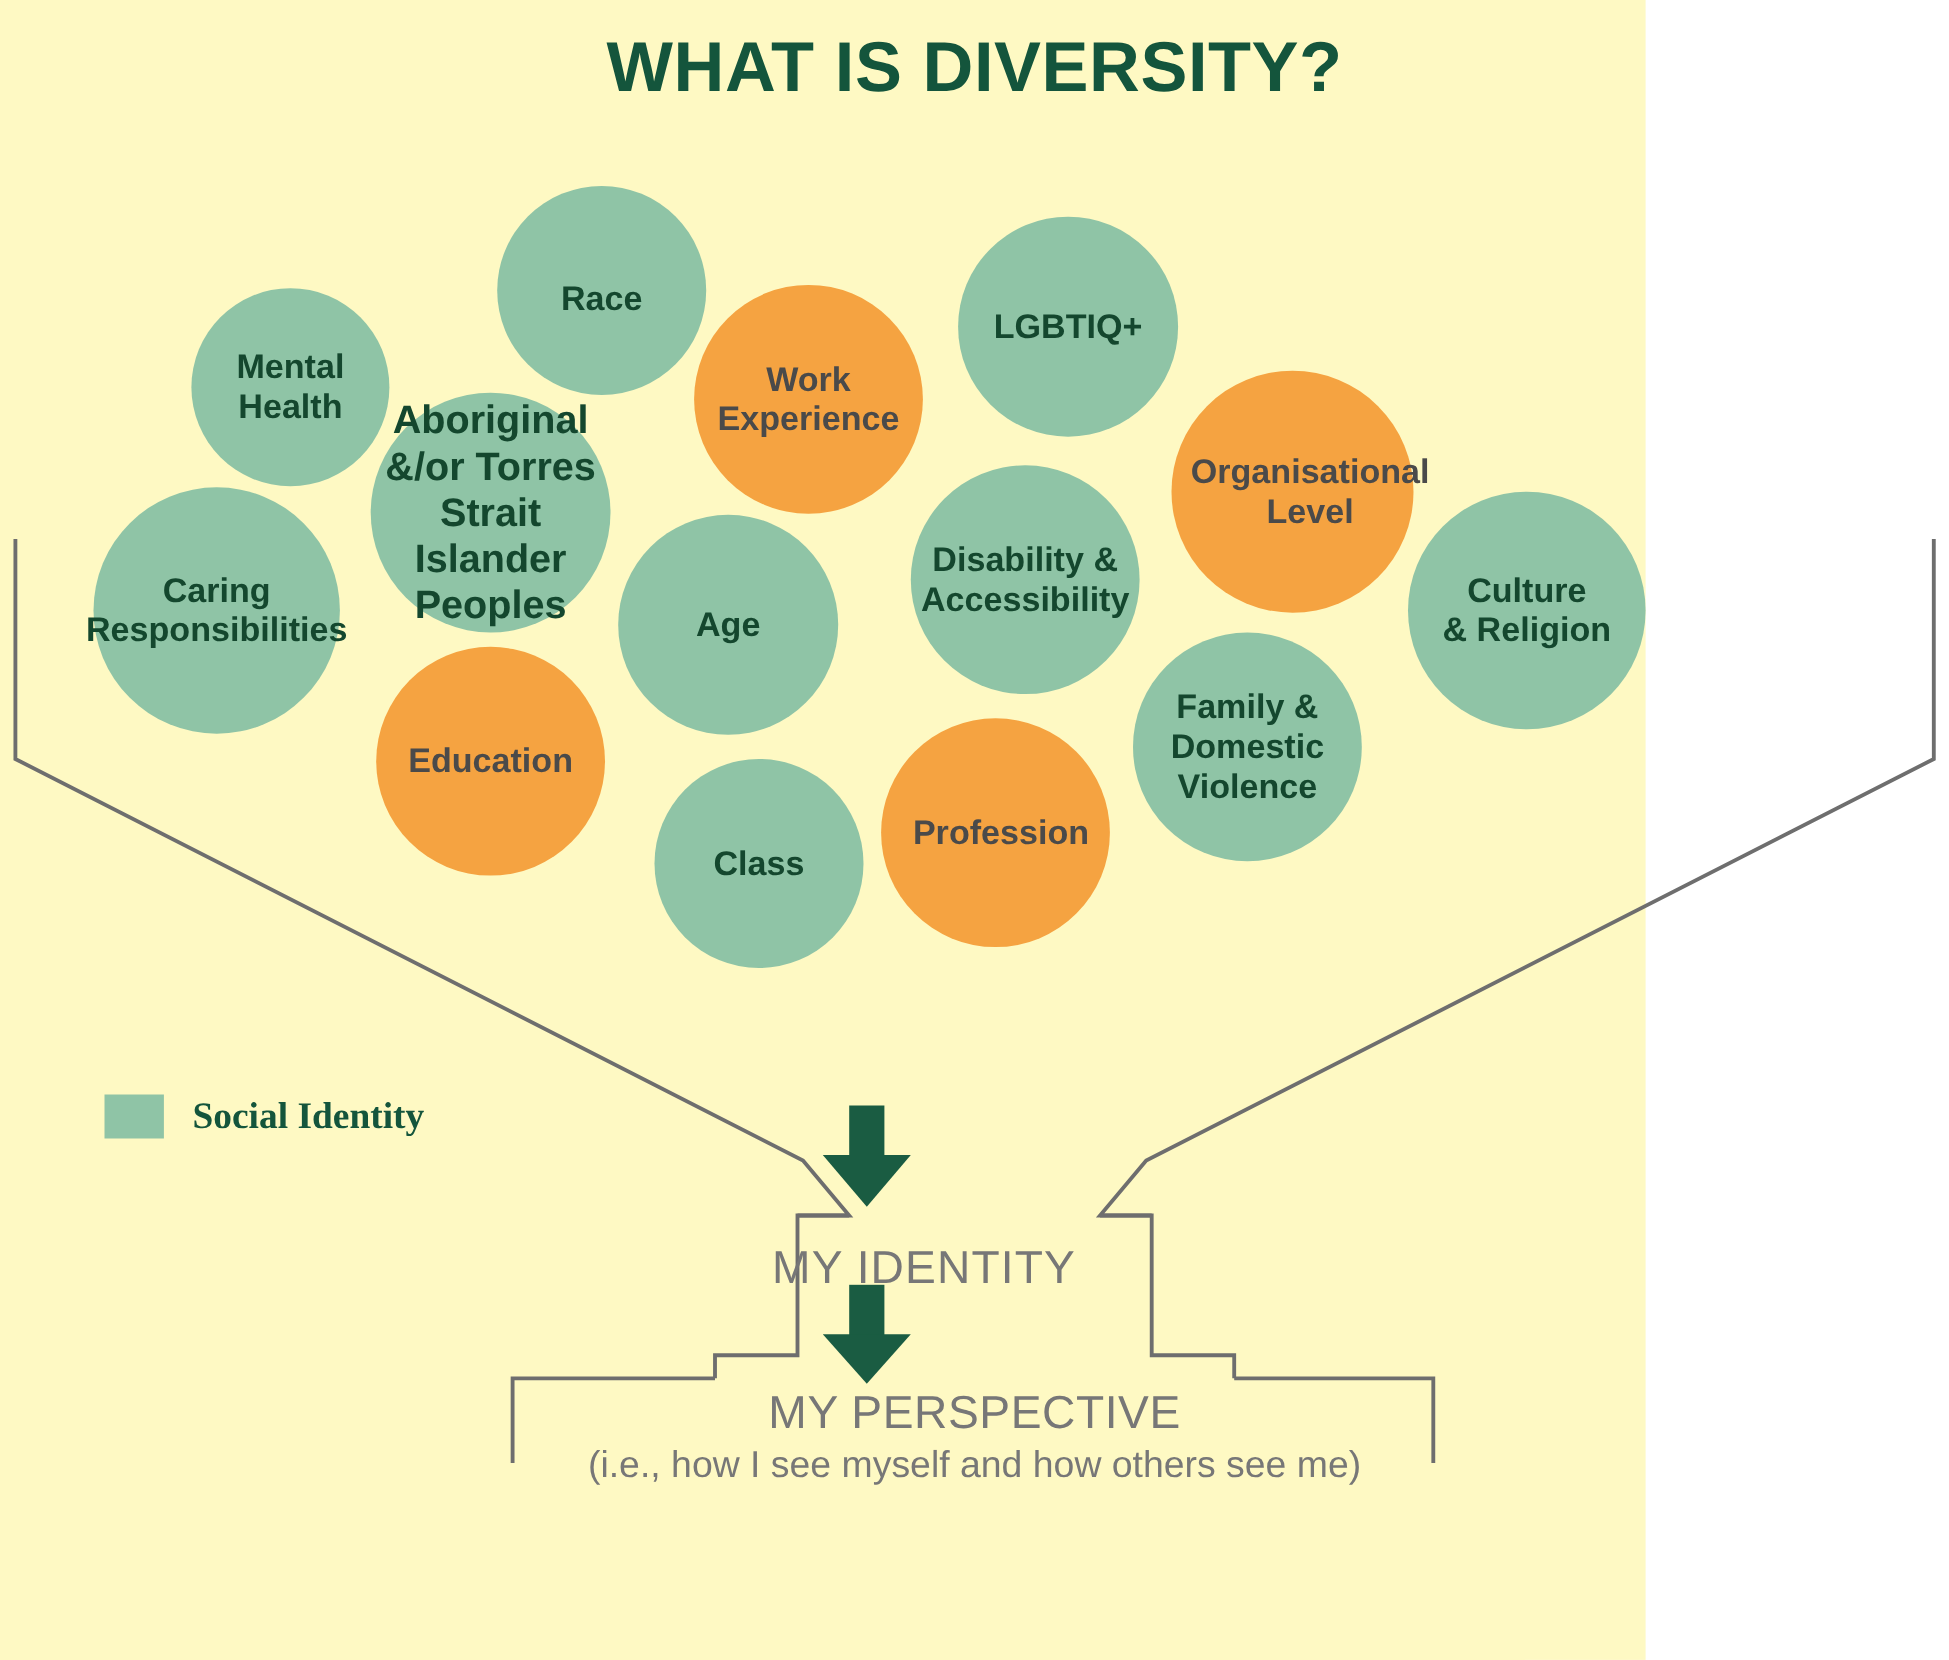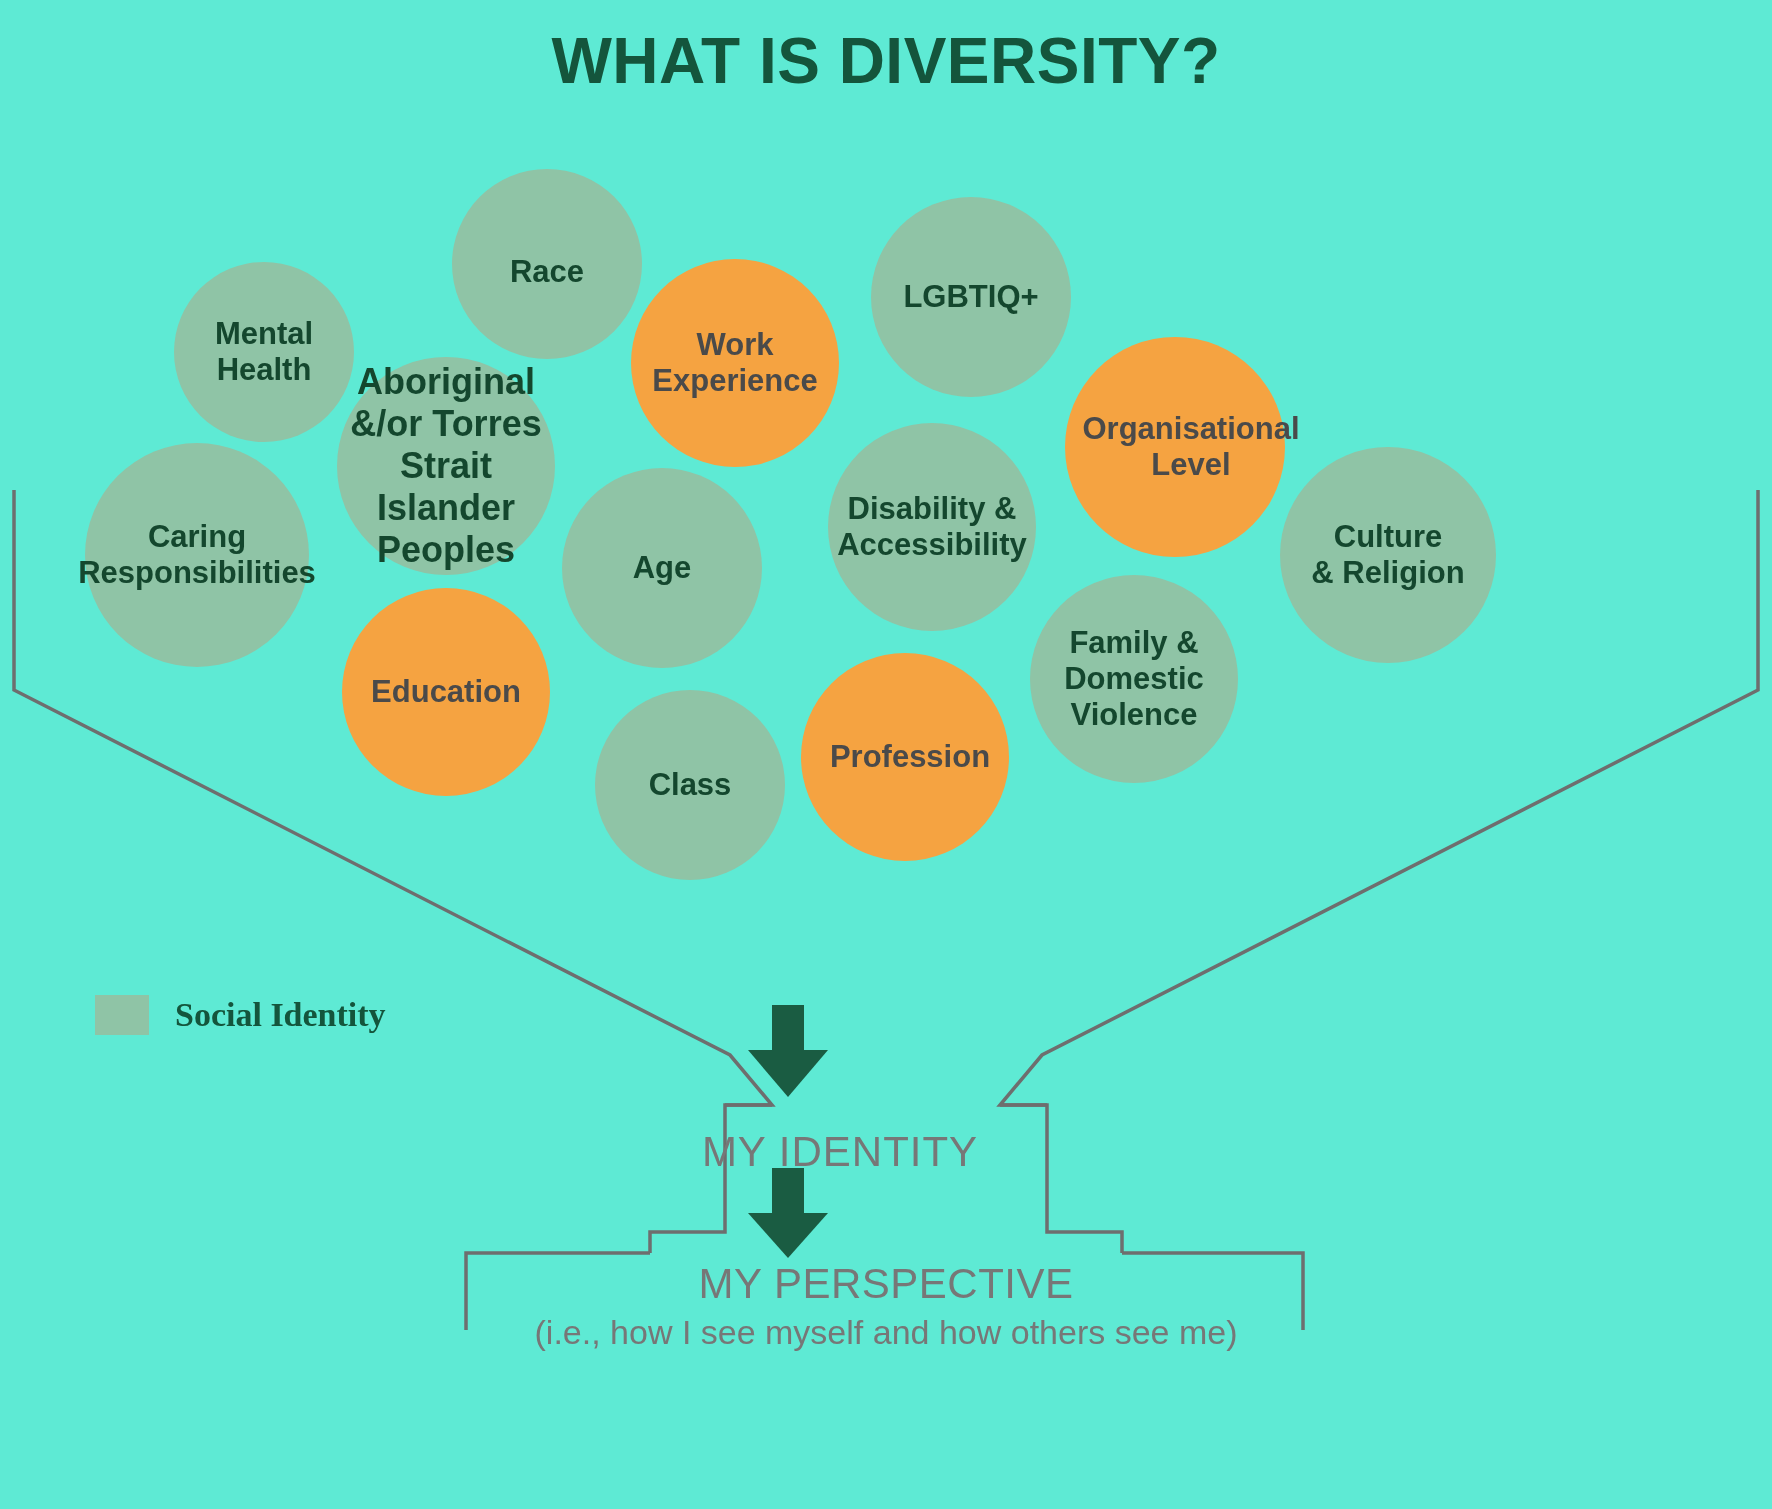--- a/index.html
+++ b/index.html
@@ -9,23 +9,23 @@
   }
   body {
     width: 1772px;
     height: 1509px;
     font-family: "Liberation Sans", sans-serif;
     position: relative;
     overflow: hidden;
   }
   #stage {
     position: relative;
-    width: 1772px;
+    width: 1496px;
     height: 1509px;
-    background: #5eead4;
+    background: #fef9c3;
   }
   .title {
     position: absolute;
     left: 0;
     top: 24px;
     width: 1772px;
     text-align: center;
     font-family: "Liberation Sans", sans-serif;
     font-weight: bold;
     font-size: 64px;

